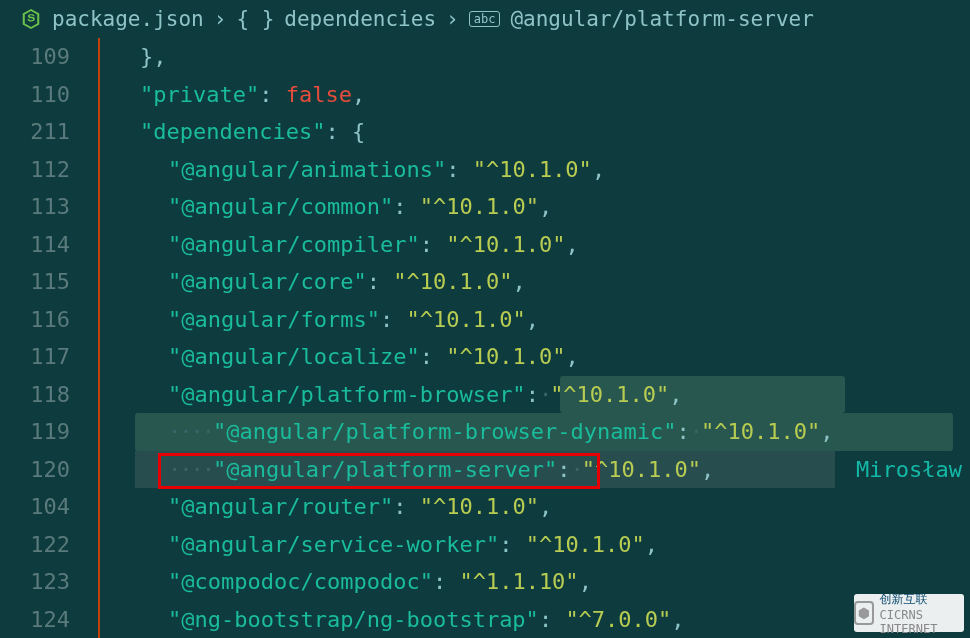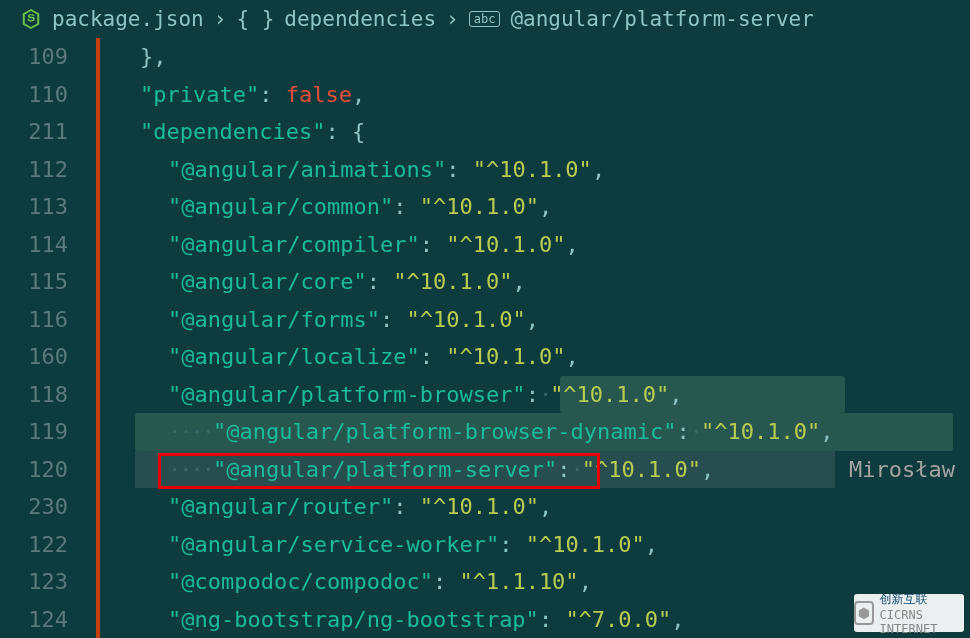--- a/index.html
+++ b/index.html
@@ -47,21 +47,21 @@
     display: flex;
     height: calc(100% - 38px);
   }
   .gutter {
     width: 100px;
     background: #0d3b3e;
     color: #5a7a7c;
     text-align: right;
     padding-right: 28px;
     user-select: none;
-    border-right: 4px solid #c2410c;
+    border-right: 2px solid #c2410c;
   }
   .gutter .ln {
     height: 37.5px;
     line-height: 37.5px;
   }
   .code {
     flex: 1;
     position: relative;
   }
   .line {
@@ -115,22 +115,22 @@
     height: 36px;
     z-index: 2;
     pointer-events: none;
   }
   .dots {
     color: #3a6568;
     letter-spacing: -2px;
   }
   .author {
     position: absolute;
-    right: 15px;
-    color: #a3a3a3;
+    right: 8px;
+    color: #14b8a6;
     font-size: 22px;
   }
   .content { position: relative; z-index: 1; }
   .watermark {
     position: absolute;
     right: 6px;
     bottom: 6px;
     width: 110px;
     height: 38px;
     background: rgba(255,255,255,0.92);
@@ -173,25 +173,25 @@
 <div class="editor">
   <div class="gutter" id="gutter">
       <div class="ln">109</div>
       <div class="ln">110</div>
       <div class="ln">211</div>
       <div class="ln">112</div>
       <div class="ln">113</div>
       <div class="ln">114</div>
       <div class="ln">115</div>
       <div class="ln">116</div>
-      <div class="ln">160</div>
+      <div class="ln">117</div>
       <div class="ln">118</div>
       <div class="ln">119</div>
       <div class="ln">120</div>
-      <div class="ln">230</div>
+      <div class="ln">104</div>
       <div class="ln">122</div>
       <div class="ln">123</div>
       <div class="ln">124</div>
     </div>
   <div class="code" id="code">
       <div class="line"><span class="content ind1" style="padding-left: 25px;"><span class="s-punc">},</span></span></div>
       <div class="line"><span class="content ind1" style="padding-left: 25px;"><span class="s-str2">"private"</span><span class="s-punc">: </span><span class="s-bool">false</span><span class="s-punc">,</span></span></div>
       <div class="line"><span class="content ind1" style="padding-left: 25px;"><span class="s-str2">"dependencies"</span><span class="s-punc">: {</span></span></div>
       <div class="line"><span class="content ind2" style="padding-left: 53px;"><span class="s-str2">"@angular/animations"</span><span class="s-punc">: </span><span class="s-str">"^10.1.0"</span><span class="s-punc">,</span></span></div>
       <div class="line"><span class="content ind2" style="padding-left: 53px;"><span class="s-str2">"@angular/common"</span><span class="s-punc">: </span><span class="s-str">"^10.1.0"</span><span class="s-punc">,</span></span></div>

